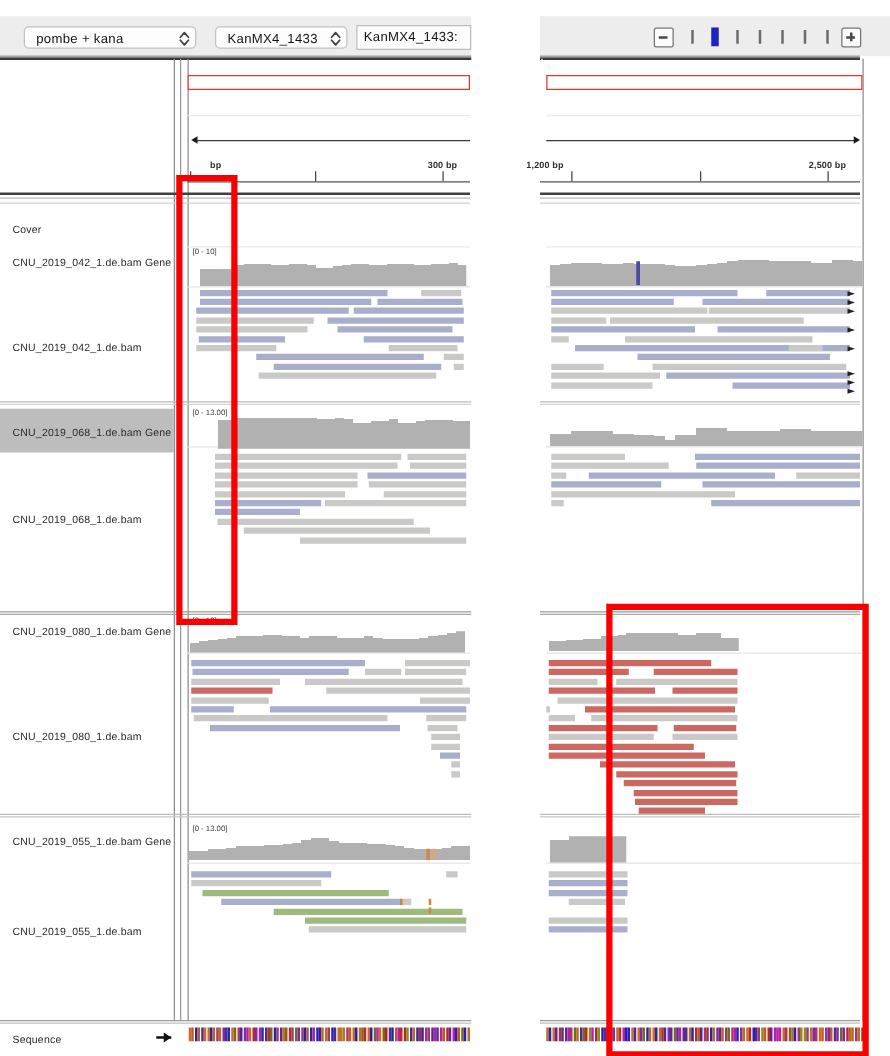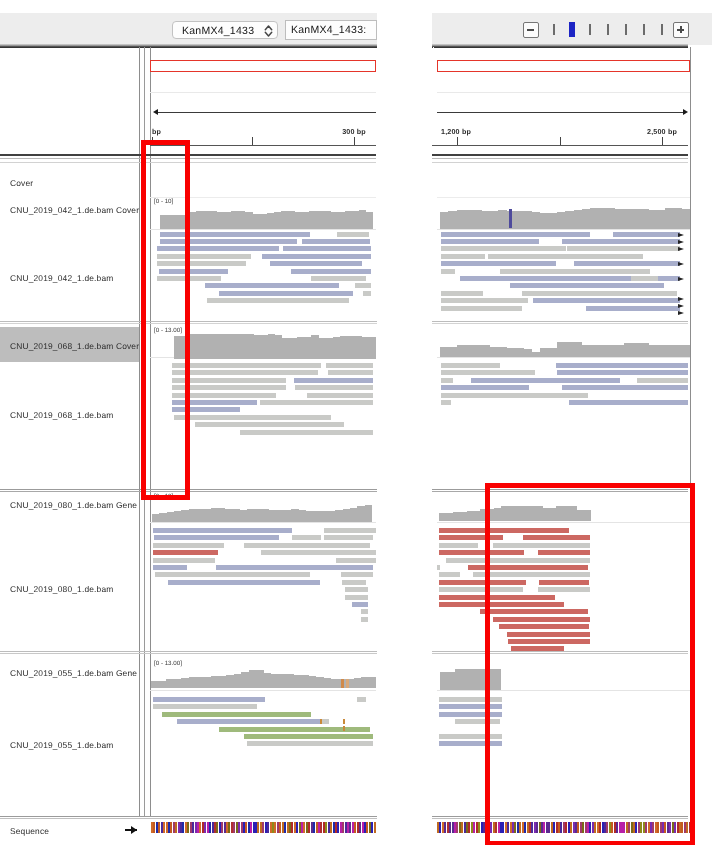--- a/index.html
+++ b/index.html
@@ -39,20 +39,27 @@
   .hlbox{position:absolute;border:5px solid #f90000;box-sizing:border-box;}
   .selrow{position:absolute;background:#bdbdbd;}
 </style>
 </head>
 <body>
 <div id="page">
 
 <div class="tb tb-left"></div>
 <div class="tb-line l"></div>
 
+<div class="combo" style="left:19px;width:138px">
+  <span class="lab">pombe + kana</span>
+  <svg class="chev" viewBox="0 0 9 13">
+    <path d="M1 5.2 L4.5 1.2 L8 5.2" fill="none" stroke="#454545" stroke-width="1.6" stroke-linecap="round" stroke-linejoin="round"></path>
+    <path d="M1 7.8 L4.5 11.8 L8 7.8" fill="none" stroke="#454545" stroke-width="1.6" stroke-linecap="round" stroke-linejoin="round"></path>
+  </svg>
+</div>
 
 <div class="combo" style="left:172px;width:106px">
   <span class="lab">KanMX4_1433</span>
   <svg class="chev" viewBox="0 0 9 13">
     <path d="M1 5.2 L4.5 1.2 L8 5.2" fill="none" stroke="#454545" stroke-width="1.6" stroke-linecap="round" stroke-linejoin="round"></path>
     <path d="M1 7.8 L4.5 11.8 L8 7.8" fill="none" stroke="#454545" stroke-width="1.6" stroke-linecap="round" stroke-linejoin="round"></path>
   </svg>
 </div>
 
 <div class="txtf" style="left:285px;width:92px">
@@ -79,36 +86,36 @@
     </div>
 
 <div id="chrome">
       <div style="position:absolute;left:139px;top:47px;width:1px;height:770px;background:#8d8d8d"></div>
       <div style="position:absolute;left:144px;top:47px;width:1px;height:770px;background:#9a9a9a"></div>
       <div style="position:absolute;left:150px;top:47px;width:1px;height:770px;background:#8d8d8d"></div>
       <div style="position:absolute;left:150px;top:60px;width:226px;height:12px;border:1.5px solid #e5352a;box-sizing:border-box;background:#fff"></div>
       <div style="position:absolute;left:150px;top:92px;width:226px;height:1px;background:#e9e9e9"></div>
       <div style="position:absolute;left:157px;top:112px;width:219px;height:1px;background:#3a3a3a"></div>
       <div style="position:absolute;left:153px;top:109px;width:0;height:0;border-top:3px solid transparent;border-bottom:3px solid transparent;border-right:5px solid #1a1a1a"></div>
-      <div class="ticklbl" style="left:152px;top:127px;transform:translateX(0%)">bp</div>
+      <div class="ticklbl" style="left:168px;top:127px;transform:translateX(0%)">bp</div>
       <div class="tick" style="left:152px;top:137px;height:8px;background:#444"></div>
       <div class="tick" style="left:252px;top:137px;height:8px;background:#444"></div>
       <div class="ticklbl" style="left:354px;top:127px;transform:translateX(-50%)">300 bp</div>
       <div class="tick" style="left:354px;top:137px;height:8px;background:#444"></div>
       <div style="position:absolute;left:150px;top:145px;width:226px;height:1px;background:#555"></div>
       <div style="position:absolute;left:0px;top:154px;width:376px;height:2px;background:#404040"></div>
       <div style="position:absolute;left:0px;top:158px;width:376px;height:1px;background:#b8b8b8"></div>
       <div style="position:absolute;left:0px;top:162px;width:376px;height:1px;background:#d2d2d2"></div>
       <div style="position:absolute;left:433px;top:47px;width:1px;height:770px;background:#ffffff"></div>
       <div style="position:absolute;left:690px;top:47px;width:1px;height:770px;background:#8d8d8d"></div>
       <div style="position:absolute;left:437px;top:60px;width:253px;height:12px;border:1.5px solid #e5352a;box-sizing:border-box;background:#fff"></div>
       <div style="position:absolute;left:437px;top:92px;width:253px;height:1px;background:#e9e9e9"></div>
       <div style="position:absolute;left:437px;top:112px;width:247px;height:1px;background:#3a3a3a"></div>
       <div style="position:absolute;left:683px;top:109px;width:0;height:0;border-top:3px solid transparent;border-bottom:3px solid transparent;border-left:5px solid #1a1a1a"></div>
-      <div class="ticklbl" style="left:456px;top:127px;transform:translateX(-50%)">1,200 bp</div>
+      <div class="ticklbl" style="left:436px;top:127px;transform:translateX(-50%)">1,200 bp</div>
       <div class="tick" style="left:457px;top:137px;height:8px;background:#444"></div>
       <div class="tick" style="left:560px;top:137px;height:8px;background:#444"></div>
       <div class="ticklbl" style="left:662px;top:127px;transform:translateX(-50%)">2,500 bp</div>
       <div class="tick" style="left:662px;top:137px;height:8px;background:#444"></div>
       <div style="position:absolute;left:432px;top:145px;width:256px;height:1px;background:#555"></div>
       <div style="position:absolute;left:432px;top:154px;width:256px;height:2px;background:#404040"></div>
       <div style="position:absolute;left:432px;top:158px;width:256px;height:1px;background:#b8b8b8"></div>
       <div style="position:absolute;left:432px;top:162px;width:256px;height:1px;background:#d2d2d2"></div>
       <div style="position:absolute;left:0px;top:321px;width:377px;height:1px;background:#bcbcbc"></div>
       <div style="position:absolute;left:0px;top:323px;width:377px;height:1px;background:#d3d3d3"></div>
@@ -132,24 +139,24 @@
       <div style="position:absolute;left:437px;top:229px;width:253px;height:1px;background:#e4e4e4"></div>
       <div style="position:absolute;left:150px;top:357px;width:226px;height:1px;background:#e4e4e4"></div>
       <div style="position:absolute;left:437px;top:357px;width:253px;height:1px;background:#e4e4e4"></div>
       <div style="position:absolute;left:150px;top:522px;width:226px;height:1px;background:#e4e4e4"></div>
       <div style="position:absolute;left:437px;top:522px;width:253px;height:1px;background:#e4e4e4"></div>
       <div style="position:absolute;left:150px;top:690px;width:226px;height:1px;background:#e4e4e4"></div>
       <div style="position:absolute;left:437px;top:690px;width:253px;height:1px;background:#e4e4e4"></div>
     </div>
 <div id="tracknames">
       <div class="namelbl" style="left:10px;top:178px;width:130px;overflow:hidden">Cover</div>
-      <div class="namelbl" style="left:10px;top:205px;width:130px;overflow:hidden">CNU_2019_042_1.de.bam Cover</div>
+      <div class="namelbl" style="left:10px;top:205px;width:130px;overflow:hidden">CNU_2019_042_1.de.bam Gene</div>
       <div class="namelbl" style="left:10px;top:273px;width:130px;overflow:hidden">CNU_2019_042_1.de.bam</div>
       <div class="selrow" style="left:0px;top:327px;width:139px;height:35px"></div>
-      <div class="namelbl" style="left:10px;top:341px;width:130px;overflow:hidden">CNU_2019_068_1.de.bam Cover</div>
+      <div class="namelbl" style="left:10px;top:341px;width:130px;overflow:hidden">CNU_2019_068_1.de.bam Gene</div>
       <div class="namelbl" style="left:10px;top:410px;width:130px;overflow:hidden">CNU_2019_068_1.de.bam</div>
       <div class="namelbl" style="left:10px;top:500px;width:130px;overflow:hidden">CNU_2019_080_1.de.bam Gene</div>
       <div class="namelbl" style="left:10px;top:584px;width:130px;overflow:hidden">CNU_2019_080_1.de.bam</div>
       <div class="namelbl" style="left:10px;top:668px;width:130px;overflow:hidden">CNU_2019_055_1.de.bam Gene</div>
       <div class="namelbl" style="left:10px;top:740px;width:130px;overflow:hidden">CNU_2019_055_1.de.bam</div>
       <div class="namelbl" style="left:10px;top:826px;width:130px;overflow:hidden">Sequence</div>
       <div style="position:absolute;left:125px;top:829px;width:12px;height:2px;background:#111"></div>
       <div style="position:absolute;left:131px;top:826px;width:0;height:0;border-top:4px solid transparent;border-bottom:4px solid transparent;border-left:6px solid #111"></div>
     </div>
 <div id="dataviz">

